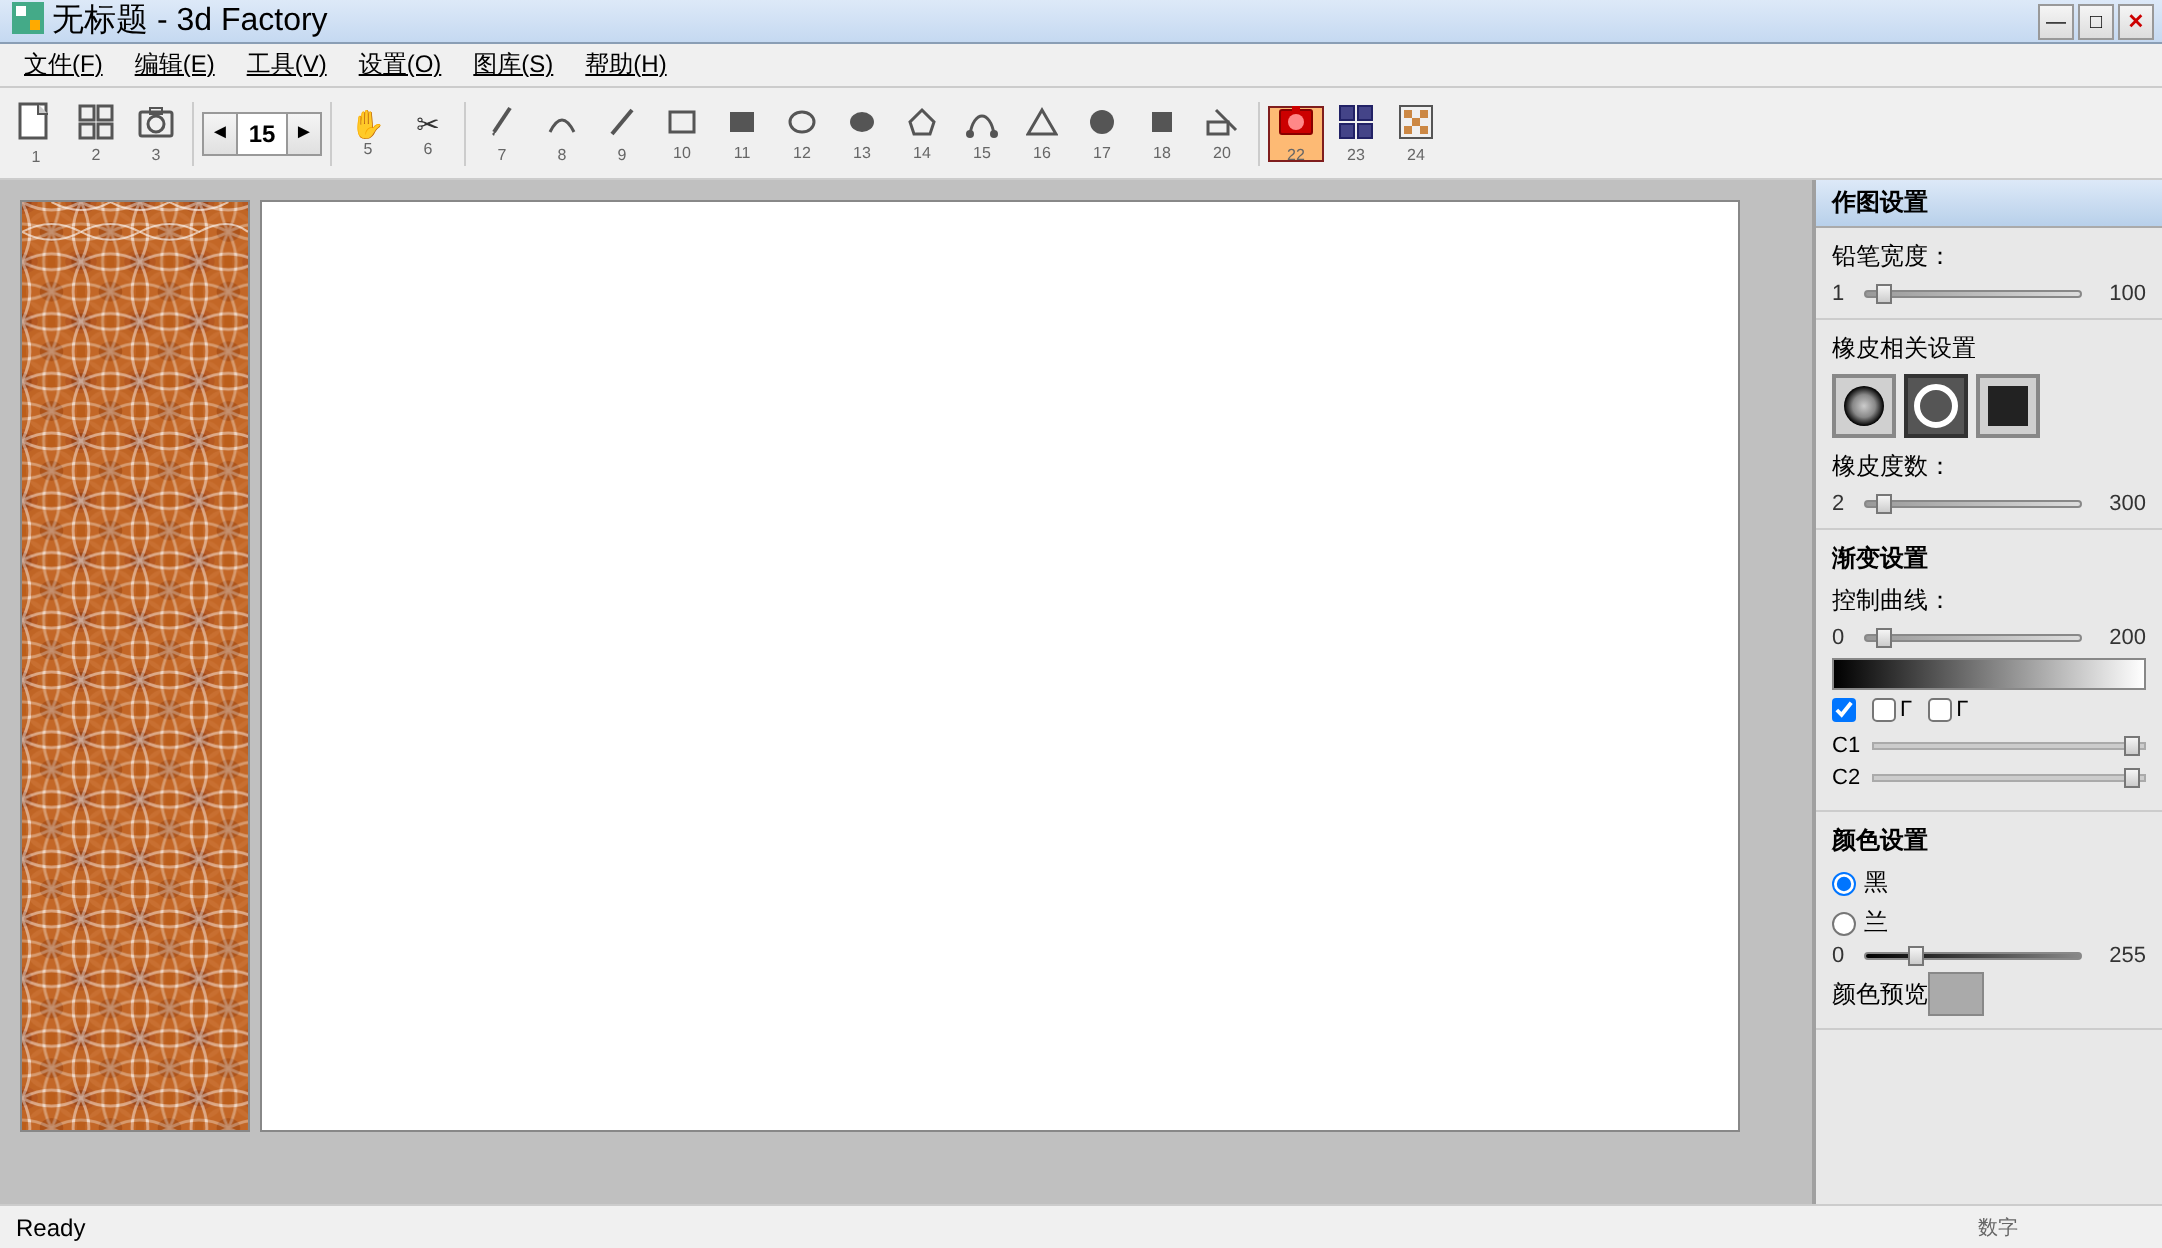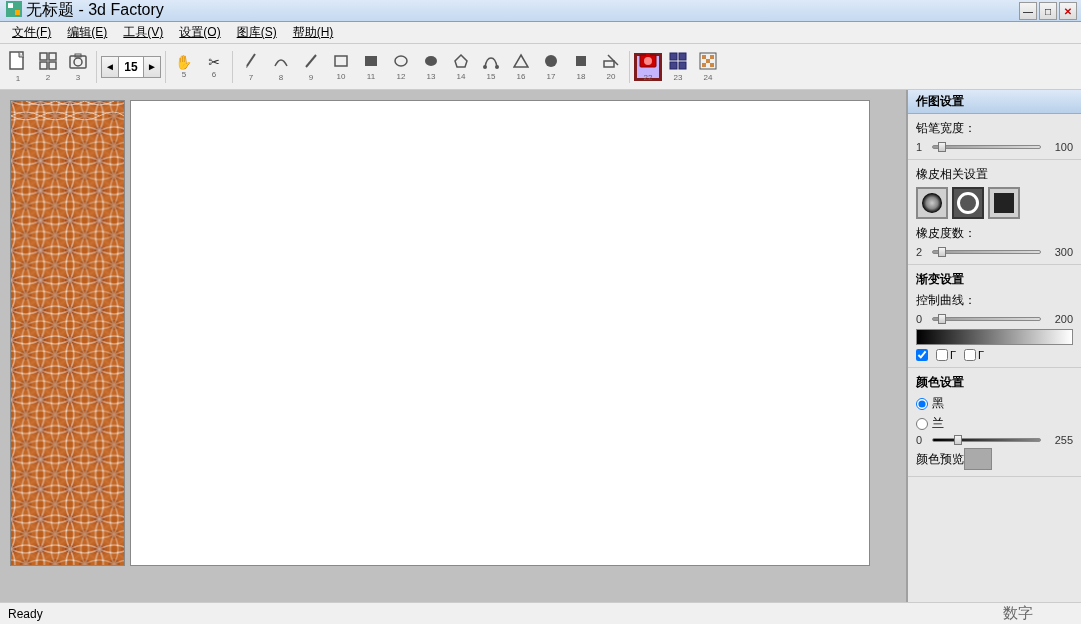--- a/index.html
+++ b/index.html
@@ -352,22 +352,22 @@
       padding: 0 8px;
       font-size: 12px;
       color: #000;
       position: absolute;
       bottom: 0;
       left: 0;
       right: 0;
     }
     #status-bar .status-right {
       position: absolute;
-      right: 48px;
-      font-size: 15px;
+      right: 72px;
+      font-size: 10px;
       color: #666;
     }
 
     
     .snake-texture {
       width: 100%;
       height: 100%;
     }
   </style>
 </head>
@@ -559,21 +559,21 @@
       <svg width="16" height="16" viewBox="0 0 16 16">
           <rect x="1" y="8" width="10" height="6" fill="none" stroke="#555" stroke-width="1.5"></rect>
           <line x1="5" y1="2" x2="15" y2="12" stroke="#555" stroke-width="1.5"></line>
         </svg>
     </span>
     <span class="tb-num">20</span>
   </div>
 
   <div class="toolbar-sep"></div>
 
-  <div class="toolbar-btn" style="border:3px solid #7f1d1d;background:#c4b5fd;">
+  <div class="toolbar-btn" style="border:1px solid #7f1d1d;background:#fdba74;">
     <span class="tb-icon">
       <svg width="18" height="18" viewBox="0 0 18 18">
         <rect x="1" y="3" width="16" height="12" rx="1" fill="#c00" stroke="#800" stroke-width="1"></rect>
         <circle cx="9" cy="9" r="4" fill="#f88"></circle>
         <rect x="7" y="1" width="4" height="3" fill="#c00"></rect>
       </svg>
     </span>
     <span class="tb-num">22</span>
   </div>
 
@@ -712,20 +712,34 @@
         </div>
         <div class="cb-item">
           <input type="checkbox" style="width: 12px; height: 12px;">
           <span style="font-size:11px;">Γ</span>
         </div>
         <div class="cb-item">
           <input type="checkbox" style="width: 12px; height: 12px;">
           <span style="font-size:11px;">Γ</span>
         </div>
       </div>
+      <div class="c1-c2-sliders">
+        <div class="c-slider-row">
+          <span class="c-label">C1</span>
+          <div class="c-track">
+            <div class="c-thumb"></div>
+          </div>
+        </div>
+        <div class="c-slider-row">
+          <span class="c-label">C2</span>
+          <div class="c-track">
+            <div class="c-thumb"></div>
+          </div>
+        </div>
+      </div>
     </div>
 
     <div class="panel-section">
       <div class="section-label" style="font-weight:bold;">颜色设置</div>
       <div class="radio-group">
         <label class="radio-item">
           <input type="radio" name="colorOpt" checked="" style="width: 12px; height: 12px;">
           <span>黑</span>
         </label>
         <label class="radio-item">

